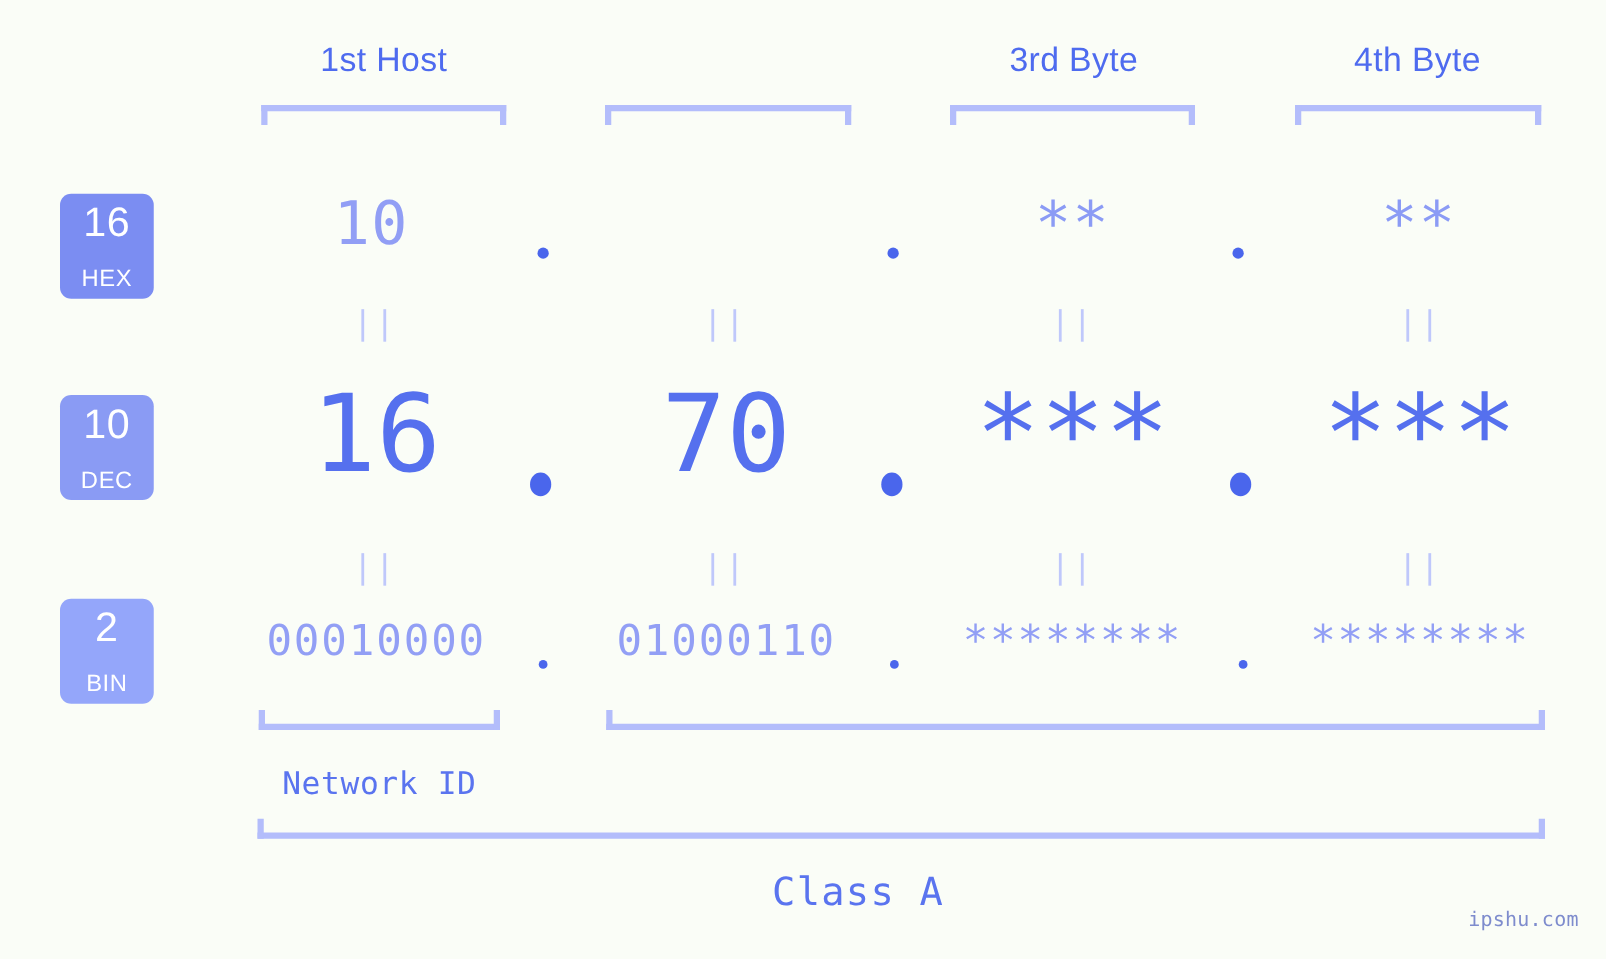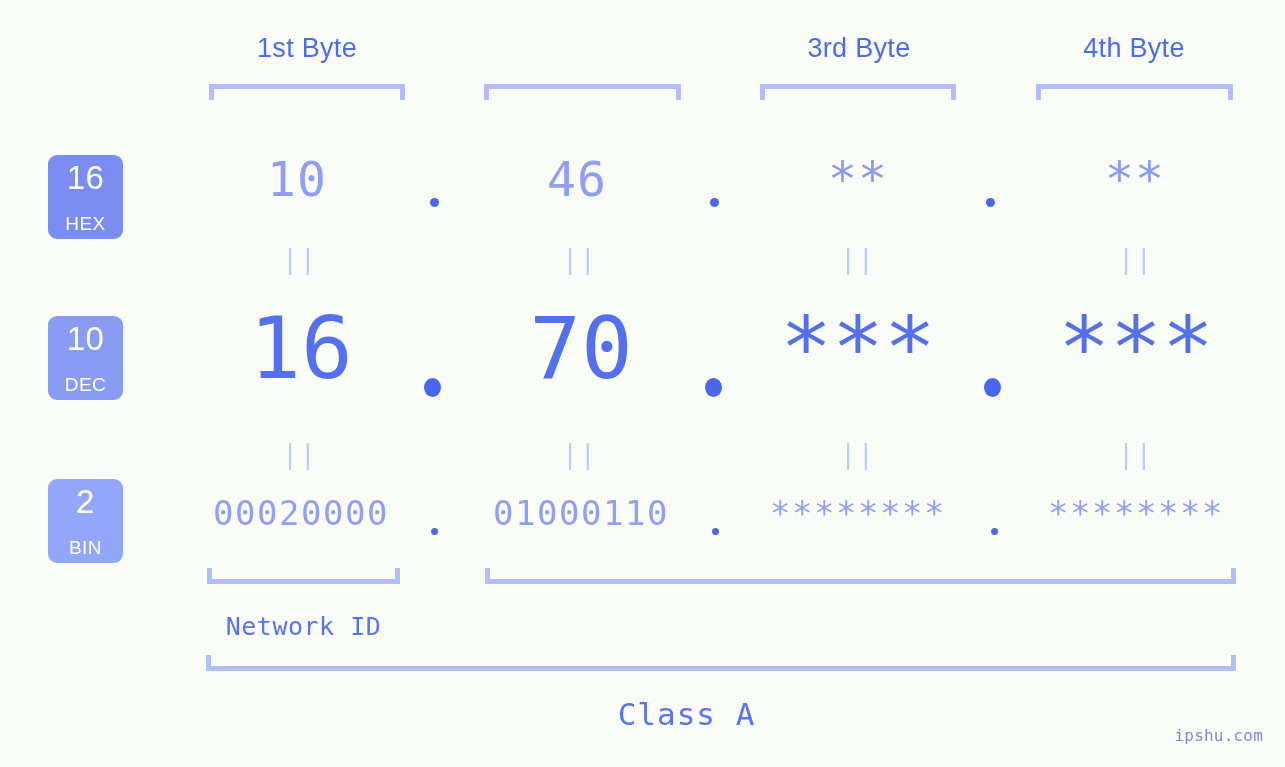--- a/index.html
+++ b/index.html
@@ -177,36 +177,35 @@
     color: #7e8ccd;
     font-family: "DejaVu Sans Mono", monospace;
     letter-spacing: 0.2px;
   }
 </style>
 </head>
 <body>
 
 <div id="stage">
 
-  <div class="byte-label" style="left:187px;">1st Byte</div>
+  <div class="byte-label" style="left:187px;">1st Host</div>
   <div class="byte-label" style="left:739px;">3rd Byte</div>
   <div class="byte-label" style="left:1014px;">4th Byte</div>
 
   <div class="bracket-top" style="left:209px;  width:196px;"></div>
   <div class="bracket-top" style="left:484px;  width:197px;"></div>
   <div class="bracket-top" style="left:760px;  width:196px;"></div>
   <div class="bracket-top" style="left:1036px; width:197px;"></div>
 
   <div class="badge" style="top:155px; background:#7b8df2;">
     <span class="num">16</span>
     <span class="nm">HEX</span>
   </div>
 
   <div class="cell hex-val" style="left:177px;">10</div>
-  <div class="cell hex-val" style="left:457px;">46</div>
   <div class="cell hex-star" style="left:738px;">**</div>
   <div class="cell hex-star" style="left:1015px;">**</div>
 
   <div class="dot dot-hex" style="left:430px;"></div>
   <div class="dot dot-hex" style="left:710px;"></div>
   <div class="dot dot-hex" style="left:986px;"></div>
 
   <div class="eq eq-1" style="left:180px;">||</div>
   <div class="eq eq-1" style="left:460px;">||</div>
   <div class="eq eq-1" style="left:738px;">||</div>
@@ -229,21 +228,21 @@
   <div class="eq eq-2" style="left:180px;">||</div>
   <div class="eq eq-2" style="left:460px;">||</div>
   <div class="eq eq-2" style="left:738px;">||</div>
   <div class="eq eq-2" style="left:1016px;">||</div>
 
   <div class="badge" style="top:479px; background:#94a6fa;">
     <span class="num">2</span>
     <span class="nm">BIN</span>
   </div>
 
-  <div class="cell bin-val" style="left:181px;">00020000</div>
+  <div class="cell bin-val" style="left:181px;">00010000</div>
   <div class="cell bin-val" style="left:461px;">01000110</div>
   <div class="cell bin-val" style="left:738px;">********</div>
   <div class="cell bin-val" style="left:1016px;">********</div>
 
   <div class="dot dot-bin" style="left:431px;"></div>
   <div class="dot dot-bin" style="left:712px;"></div>
   <div class="dot dot-bin" style="left:991px;"></div>
 
   <div class="bracket-bot" style="left:207px; width:193px; top:568px;"></div>
   <div class="bracket-bot" style="left:485px; width:751px; top:568px;"></div>

